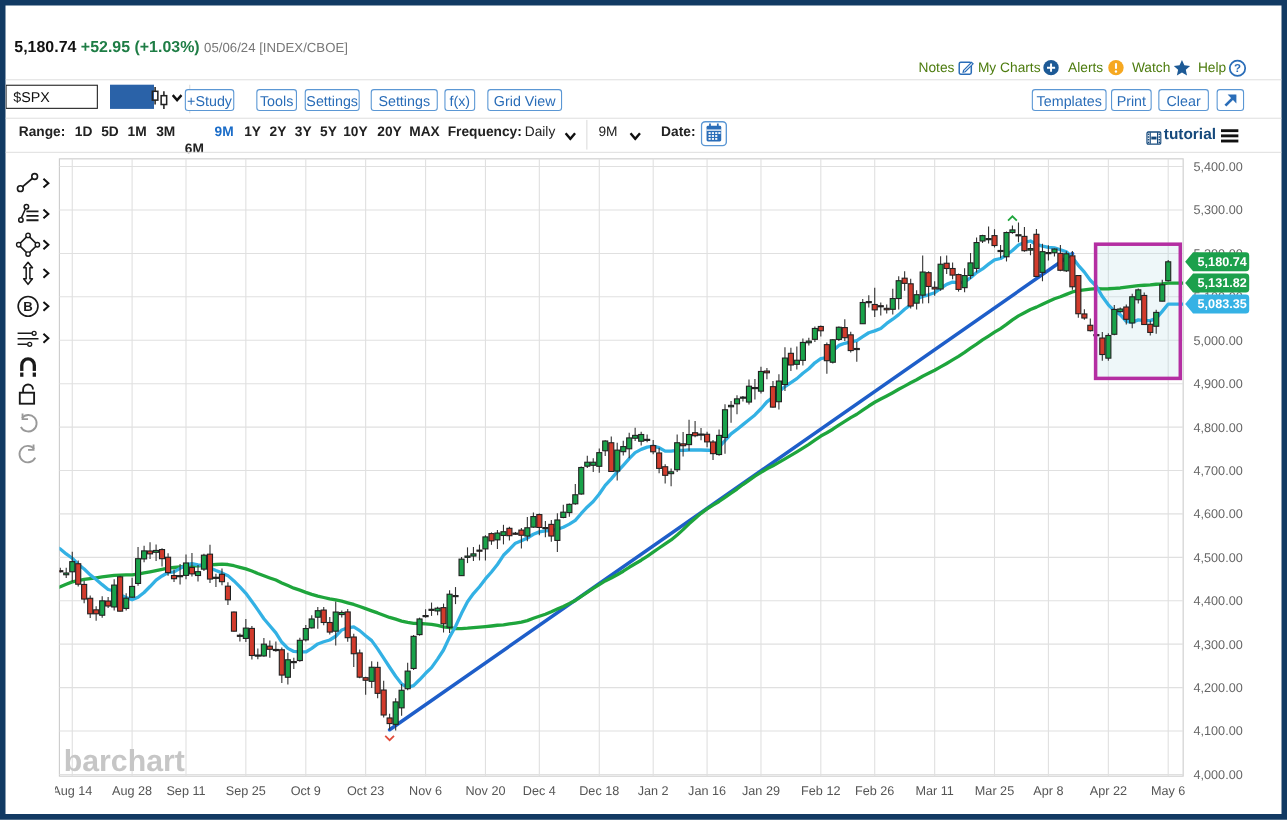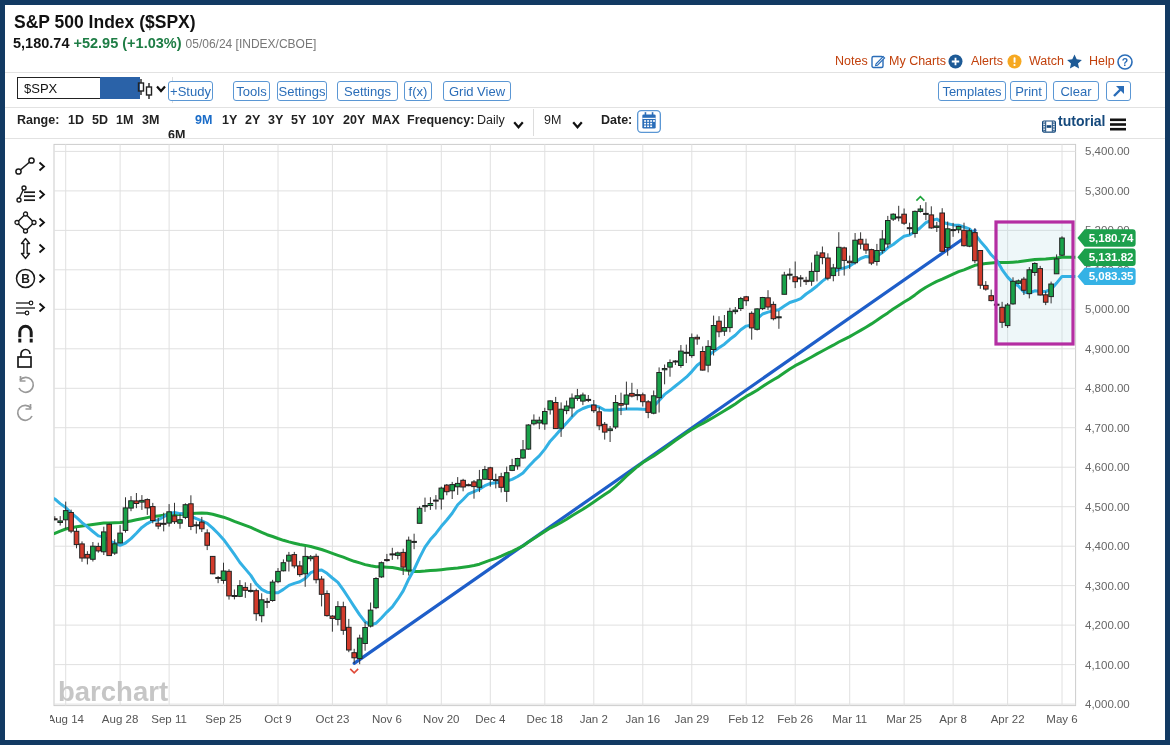--- a/index.html
+++ b/index.html
@@ -8,24 +8,23 @@
   .abs { position:absolute; }
   .btn { position:absolute; display:flex; align-items:center; justify-content:center;
          border:1px solid #5b97d4; border-radius:3px; color:#2a6db8; font-size:13px; background:#fff; }
   .sep { position:absolute; left:0; width:1160px; height:1px; background:#e2e2e2; }
   .rangeitem { position:absolute; top:0; font-size:12.5px; font-weight:bold; color:#222; }
 </style>
 </head>
 <body>
 <div id="page">
 
-  <div class="abs" style="left:9px;top:7px;font-size:17.5px;font-weight:bold;color:#111;">S&amp;P 500 Index ($SPX)</div>
   <div class="abs" style="left:8px;top:30px;font-size:14.5px;font-weight:bold;color:#111;">5,180.74 <span style="color:#1e7d45;">+52.95 (+1.03%)</span> <span style="font-size:12px;color:#777;font-weight:normal;">05/06/24 [INDEX/CBOE]</span></div>
 
-  <div class="abs" style="top:49px;left:0;width:1160px;height:18px;font-size:12.5px;color:#c2410c;white-space:nowrap;text-decoration:underline;">
+  <div class="abs" style="top:49px;left:0;width:1160px;height:18px;font-size:12.5px;color:#4d7c0f;white-space:nowrap;text-decoration:underline;">
     <span class="abs" style="left:830px;">Notes</span>
       <span class="abs" style="left:866px;top:0px;"><svg width="15" height="15" viewBox="0 0 15 15" style="vertical-align:-2px">
           <rect x="1" y="2.5" width="11" height="11" rx="1.5" fill="none" stroke="#2a6db8" stroke-width="1.4"></rect>
           <path d="M5 10 L12.2 2.6 L13.6 4 L6.5 11.2 L4.6 11.6 Z" fill="#fff" stroke="#2a6db8" stroke-width="1.1"></path>
         </svg></span>
     <span class="abs" style="left:884px;">My Charts</span>
       <span class="abs" style="left:943px;top:0px;"><svg width="15" height="15" viewBox="0 0 15 15" style="vertical-align:-2.5px">
           <circle cx="7.5" cy="7.5" r="7" fill="#1d5a96"></circle>
           <path d="M7.5 3.8 V11.2 M3.8 7.5 H11.2" stroke="#fff" stroke-width="1.8"></path>
         </svg></span>
@@ -40,21 +39,21 @@
           <path d="M8.5 0.5 L10.7 5.3 L15.9 5.9 L12 9.4 L13.1 14.6 L8.5 12 L3.9 14.6 L5 9.4 L1.1 5.9 L6.3 5.3 Z" fill="#1d5a96"></path>
         </svg></span>
     <span class="abs" style="left:1084px;">Help</span>
       <span class="abs" style="left:1112px;top:0px;"><svg width="16" height="16" viewBox="0 0 16 16" style="vertical-align:-3px">
           <circle cx="8" cy="8" r="7" fill="none" stroke="#2a6db8" stroke-width="1.6"></circle>
           <text x="8" y="11.6" font-size="10.5" font-weight="bold" fill="#2a6db8" text-anchor="middle" font-family="Liberation Sans,sans-serif">?</text>
         </svg></span>
   </div>
   <div class="sep" style="top:67px;"></div>
 
-  <div class="abs" style="left:12px;top:72px;width:84px;height:22px;border:1px solid #222;background:#fff;font-size:13px;color:#111;line-height:22px;padding-left:6px;">$SPX</div>
+  <div class="abs" style="left:0;top:72px;width:84px;height:22px;border:1px solid #222;background:#fff;font-size:13px;color:#111;line-height:22px;padding-left:6px;">$SPX</div>
   <div class="abs" style="left:95px;top:72px;width:30px;height:22px;background:#2a62a8;color:#fff;font-size:12.5px;font-weight:bold;text-align:center;line-height:22px;padding-left:40px;">GO</div>
   <div class="abs" style="left:131px;top:73px;"><svg width="30" height="22" viewBox="0 0 30 22">
         <g stroke="#222" stroke-width="1.4" fill="none">
           <line x1="5" y1="1" x2="5" y2="5"></line>
           <rect x="2.5" y="5" width="5" height="8"></rect>
           <line x1="5" y1="13" x2="5" y2="17"></line>
           <line x1="13" y1="5" x2="13" y2="9"></line>
           <rect x="10.5" y="9" width="5" height="8"></rect>
           <line x1="13" y1="17" x2="13" y2="21"></line>
         </g>

